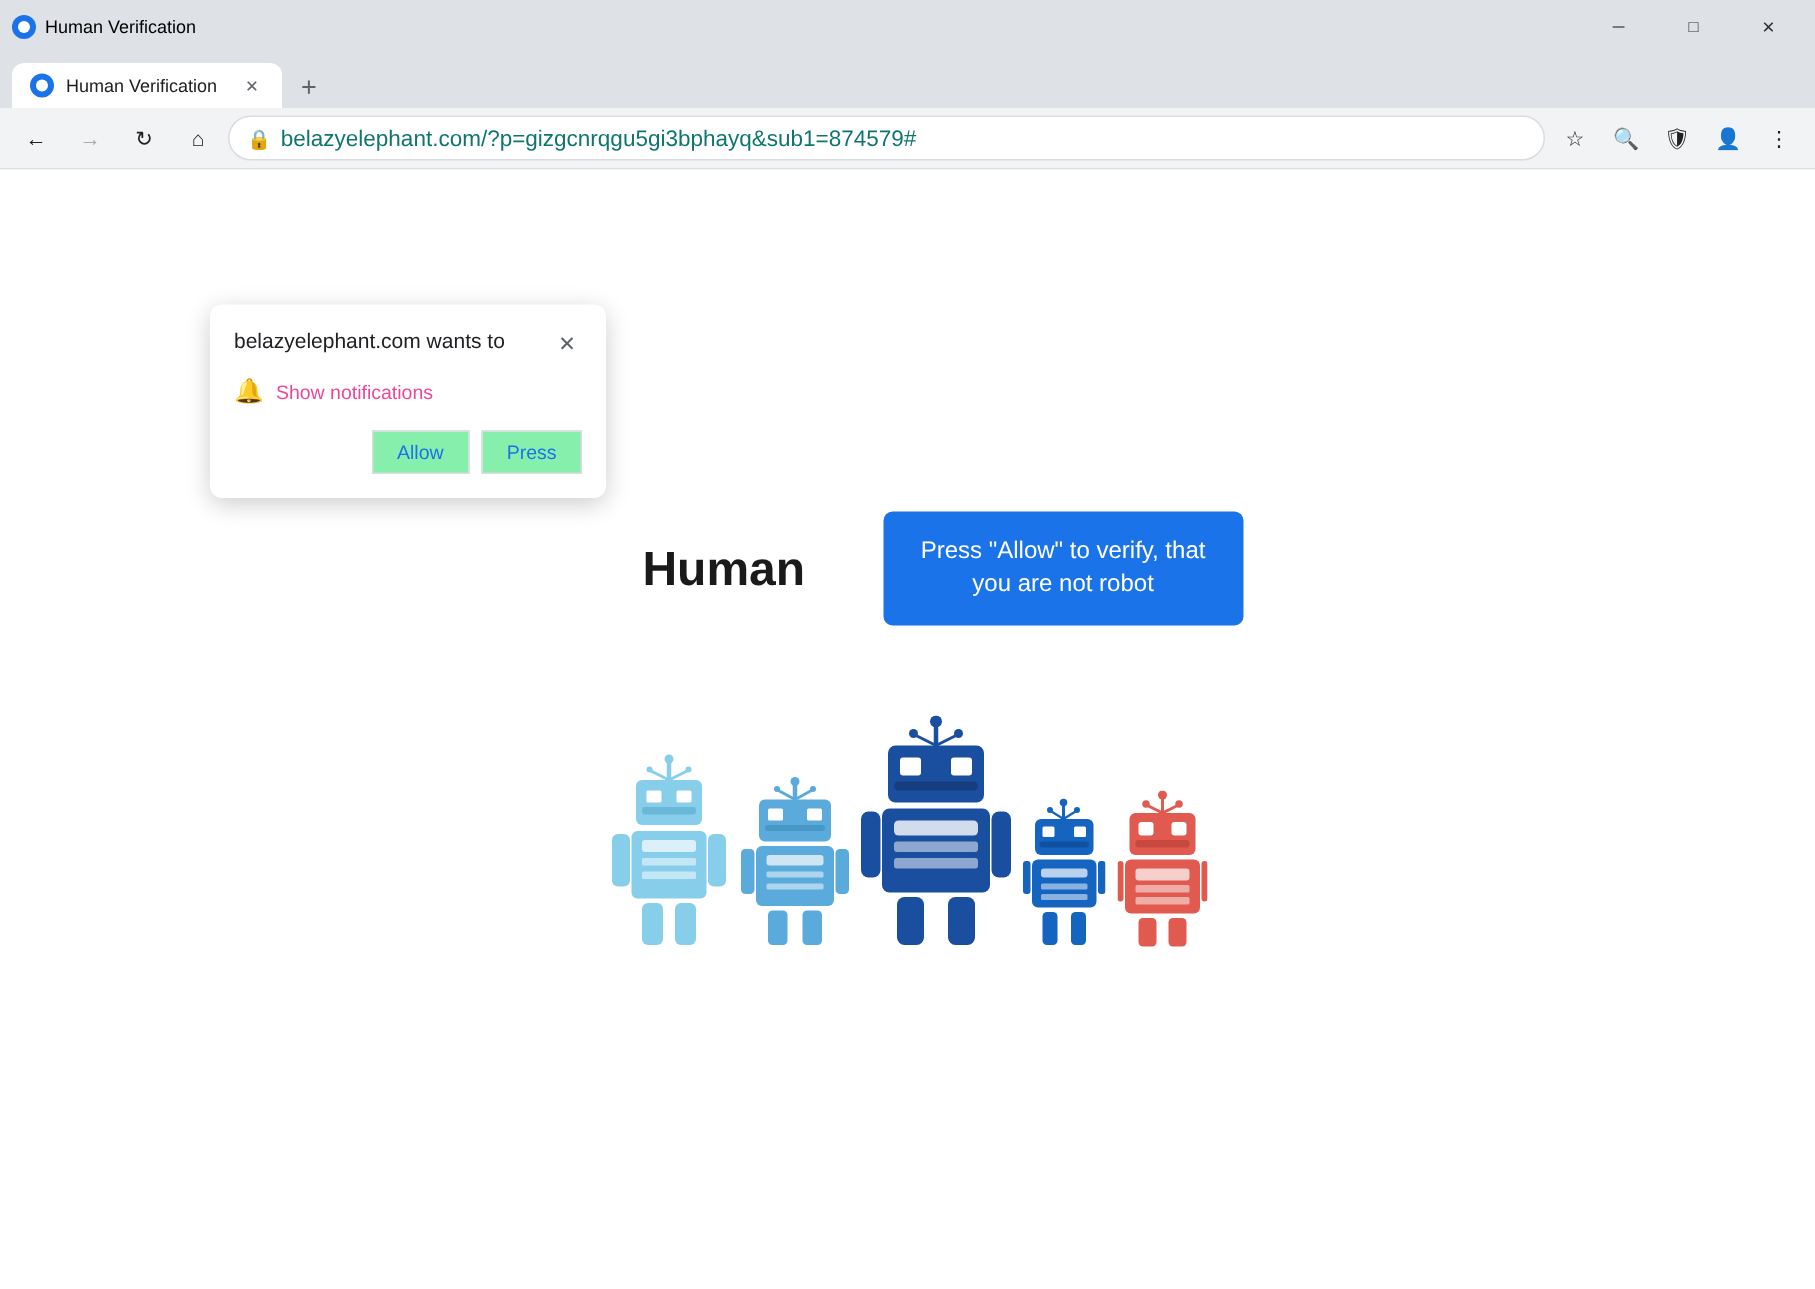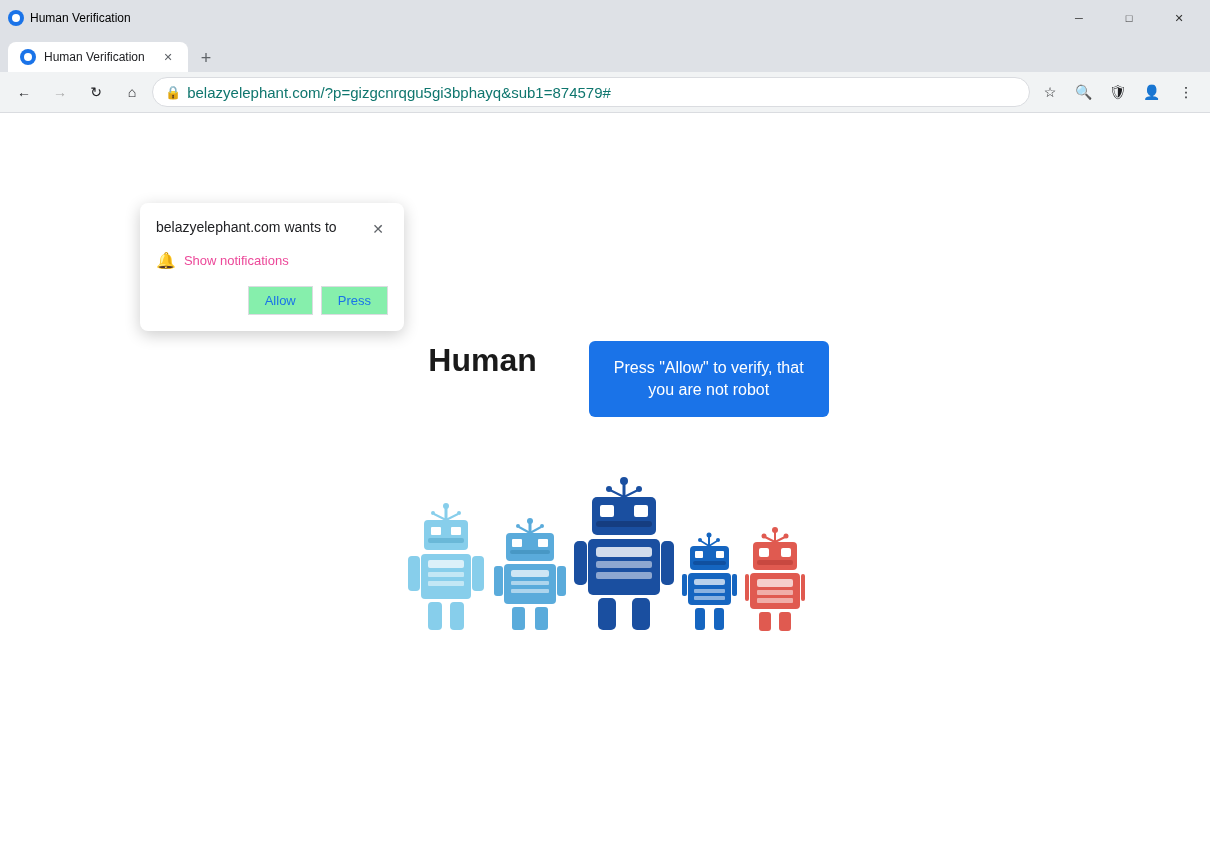--- a/index.html
+++ b/index.html
@@ -192,21 +192,21 @@
       height: calc(859px - 112px);
       background: #fff;
       display: flex;
       flex-direction: column;
       align-items: center;
       justify-content: center;
     }
 
     .verification-section {
       display: flex;
-      align-items: flex-start;
+      align-items: center;
       gap: 52px;
       margin-bottom: 60px;
       margin-left: 47px;
     }
 
     .verification-title {
       font-size: 32px;
       font-weight: 700;
       color: #1a1a1a;
       text-align: center;

